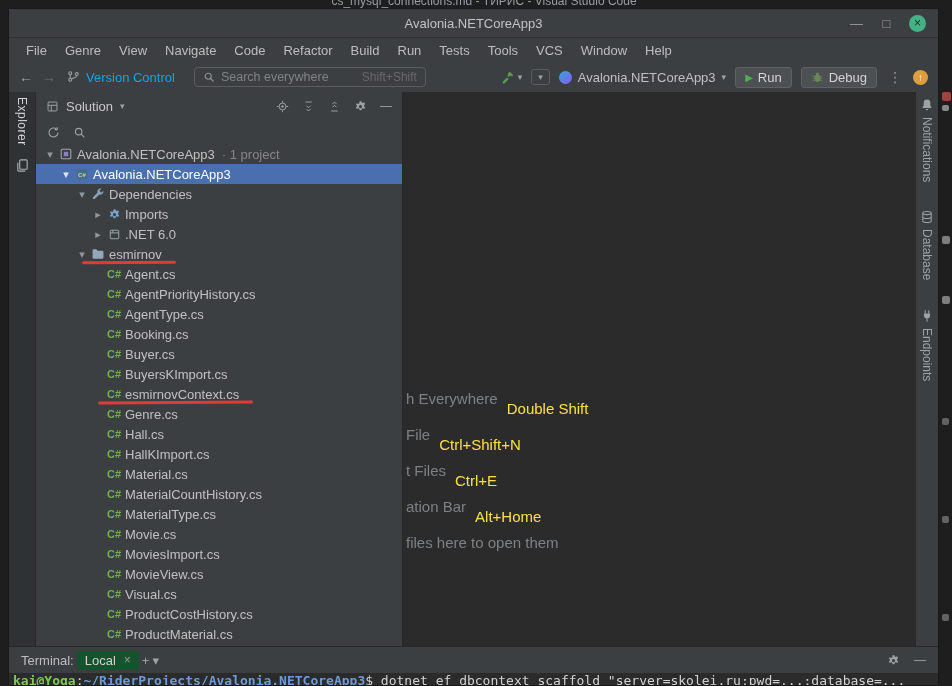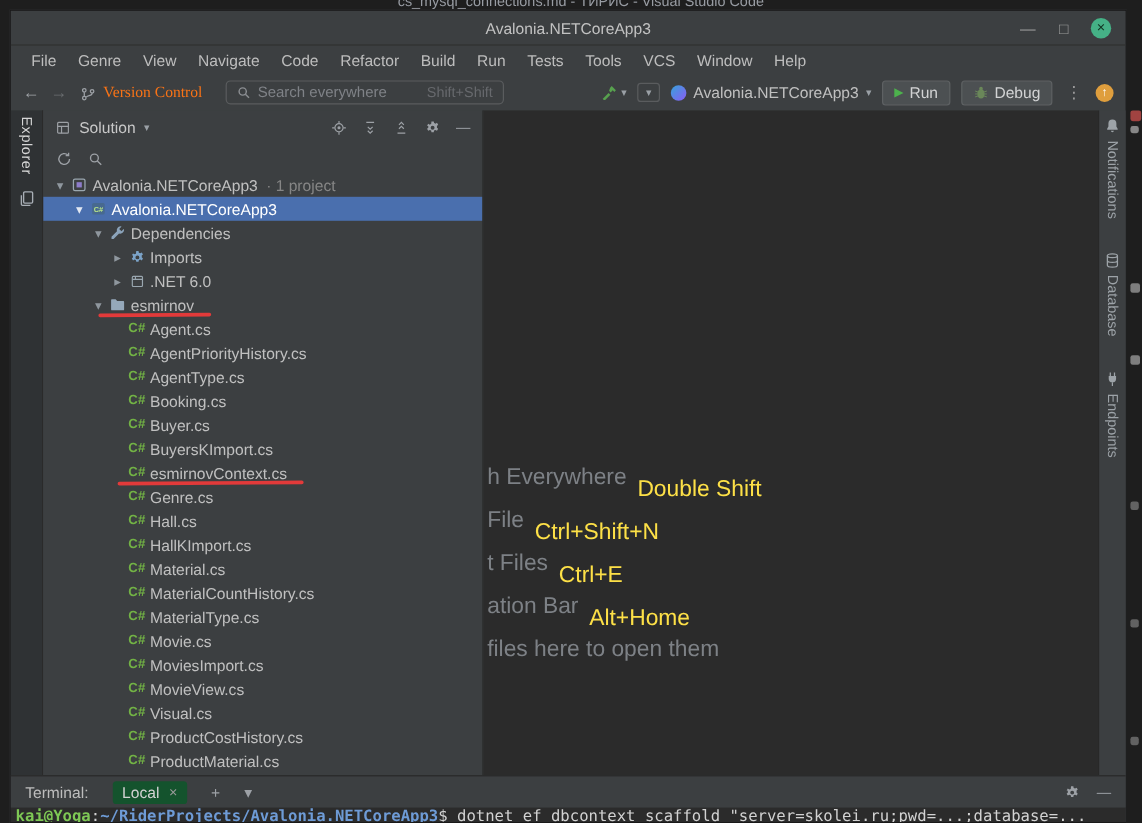--- a/index.html
+++ b/index.html
@@ -19,21 +19,21 @@
   .win-controls{position:absolute;right:12px;top:0;height:100%;display:flex;align-items:center;gap:15px;}
   .win-btn{color:#9d9d9d;font-size:13px;min-width:15px;text-align:center;line-height:15px;}
   .close-btn{width:17px;height:17px;border-radius:50%;background:#45b186;color:#10301f;font-size:12px;line-height:17px;}
 
   .menubar{height:24px;flex:0 0 auto;display:flex;align-items:center;padding:0 8px;}
   .menu-item{padding:2px 9px;font-size:13px;color:#bdbdbd;}
 
   .toolbar{height:30px;flex:0 0 auto;display:flex;align-items:center;padding:0 10px;gap:9px;}
   .nav-icon{color:#a0a4a8;font-size:14px;}
   .dim{opacity:.45;}
-  .vc-widget{display:flex;align-items:flex-end;gap:6px;color:#f97316;font-size:13px;margin-left:2px;font-family:Liberation Serif, serif;}
+  .vc-widget{display:flex;align-items:flex-start;gap:6px;color:#0ea5e9;font-size:13px;margin-left:2px;}
   .search-box{width:232px;height:20px;border:1px solid #5a5c5e;border-radius:4px;display:flex;align-items:center;gap:6px;padding:0 8px;box-sizing:border-box;margin-left:10px;}
   .search-ph{font-size:12.5px;color:#7f8287;}
   .search-sc{margin-left:auto;font-size:12px;color:#67696d;}
   .tb-spacer{flex:1;}
   .build-group{display:flex;align-items:center;gap:3px;}
   .mini-chev{color:#9aa0a6;font-size:9px;}
   .mini-combo{border:1px solid #5a5c5e;border-radius:3px;padding:1px 6px;color:#9aa0a6;font-size:9px;line-height:12px;}
   .run-config{display:flex;align-items:center;gap:6px;color:#c0c0c0;font-size:13px;}
   .avalonia-dot{width:13px;height:13px;border-radius:50%;background:linear-gradient(135deg,#36a3d9,#8a5cf5);}
   .tool-btn{display:flex;align-items:center;gap:5px;background:#4c5052;border:1px solid #5e6163;border-radius:3px;padding:0 9px;height:21px;color:#d2d3d4;font-size:13px;box-sizing:border-box;}
@@ -59,28 +59,28 @@
   .chevron{width:16px;flex:0 0 auto;text-align:center;color:#8f979e;font-size:11px;}
   .tree-row.selected .chevron{color:#e2e8f2;}
   .node-content{position:relative;display:inline-flex;align-items:center;gap:3px;}
   .node-icon{width:16px;height:16px;display:inline-flex;align-items:center;justify-content:center;flex:0 0 auto;}
   .cs-glyph{font-size:11px;font-weight:bold;color:#72b245;font-style:normal;}
   .node-suffix{margin-left:7px;color:#868686;}
   .tree-row.annotated .node-content::after{content:"";position:absolute;left:-8px;right:-14px;bottom:-2px;height:3px;background:#e23a3a;border-radius:2px;transform:rotate(-.4deg);}
 
   .editor{flex:1;background:#2b2b2b;position:relative;min-width:0;}
   .hints{position:absolute;left:3px;top:296px;}
-  .hint-line{height:20px;margin-bottom:16px;display:flex;gap:9px;font-size:19px;color:#7d8186;align-items:center;}
+  .hint-line{height:20px;margin-bottom:16px;display:flex;gap:9px;font-size:15px;color:#7d8186;align-items:center;}
   .hint-shortcut{color:#fde047;margin-top:20px;}
 
   .right-stripe{width:22px;flex:0 0 auto;background:#3c3f41;border-left:1px solid #282828;display:flex;flex-direction:column;align-items:center;padding-top:6px;gap:28px;}
   .stripe-tab{display:flex;flex-direction:column;align-items:center;gap:5px;color:#9da3a8;}
   .stripe-label{writing-mode:vertical-rl;font-size:12px;}
 
-  .terminal-bar{height:26px;flex:0 0 auto;background:#3c3f41;border-top:1px solid #282828;display:flex;align-items:center;gap:20px;padding:0 12px;}
+  .terminal-bar{height:26px;flex:0 0 auto;background:#3c3f41;border-top:1px solid #282828;display:flex;align-items:center;gap:3px;padding:0 12px;}
   .term-label{font-size:13px;color:#bdbdbd;}
   .term-tab{display:flex;align-items:center;gap:8px;background:#14532d;border-radius:3px;padding:2px 8px;font-size:13px;color:#d2d2d2;}
   .term-x{color:#9a9a9a;font-size:12px;}
   .term-icon{color:#9da1a6;font-size:13px;}
   .term-actions{margin-left:auto;display:flex;align-items:center;gap:14px;}
 
   .terminal-content{height:12px;flex:0 0 auto;background:#2b2b2b;overflow:hidden;white-space:nowrap;
                     font-family:"DejaVu Sans Mono",monospace;font-size:13px;line-height:15px;padding-left:4px;}
   .t-user{color:#7ec855;font-weight:bold;}
   .t-sep{color:#d2d2d2;}

